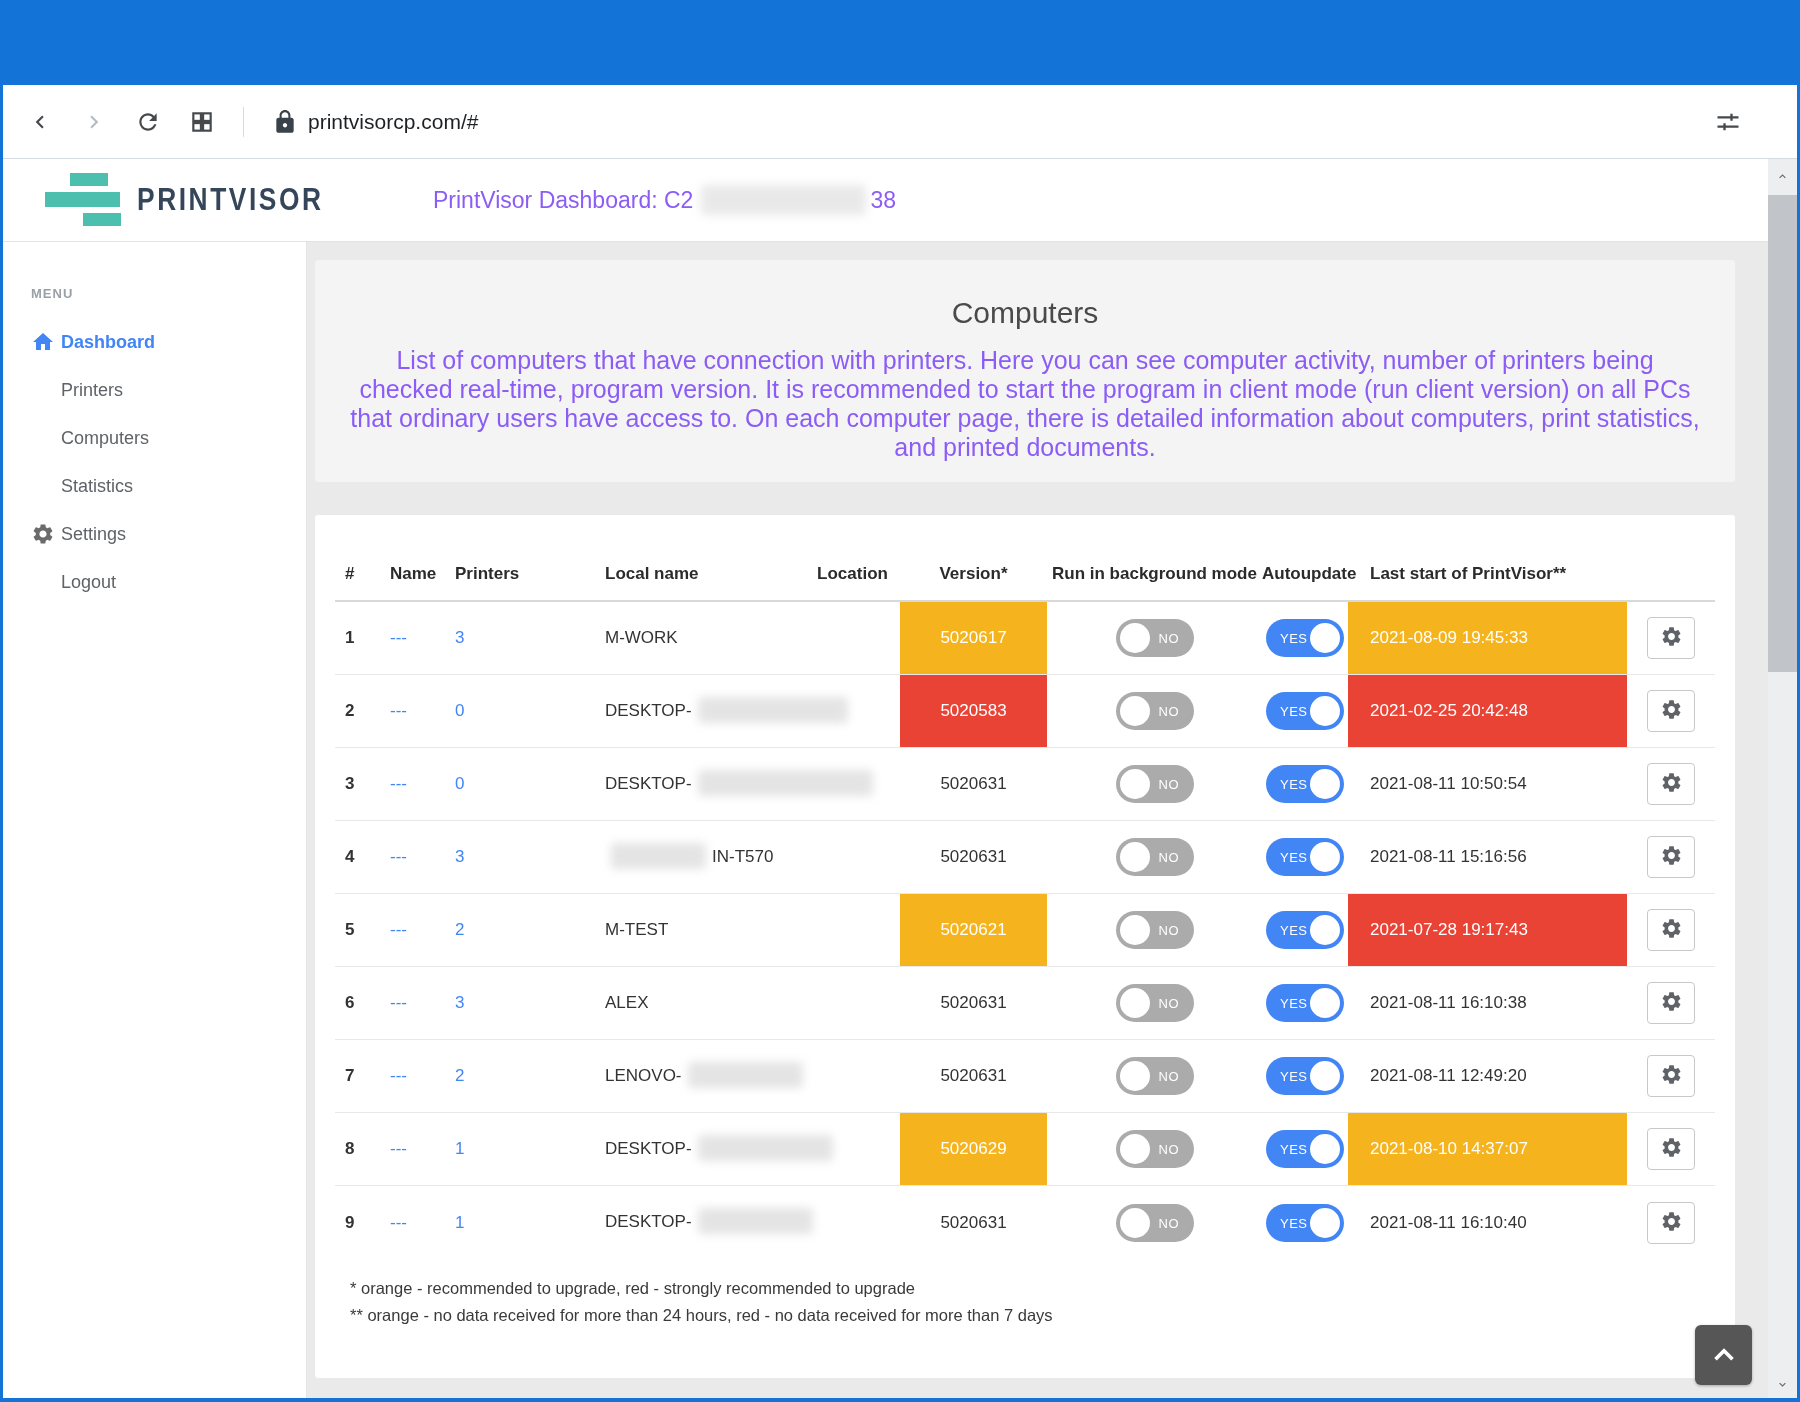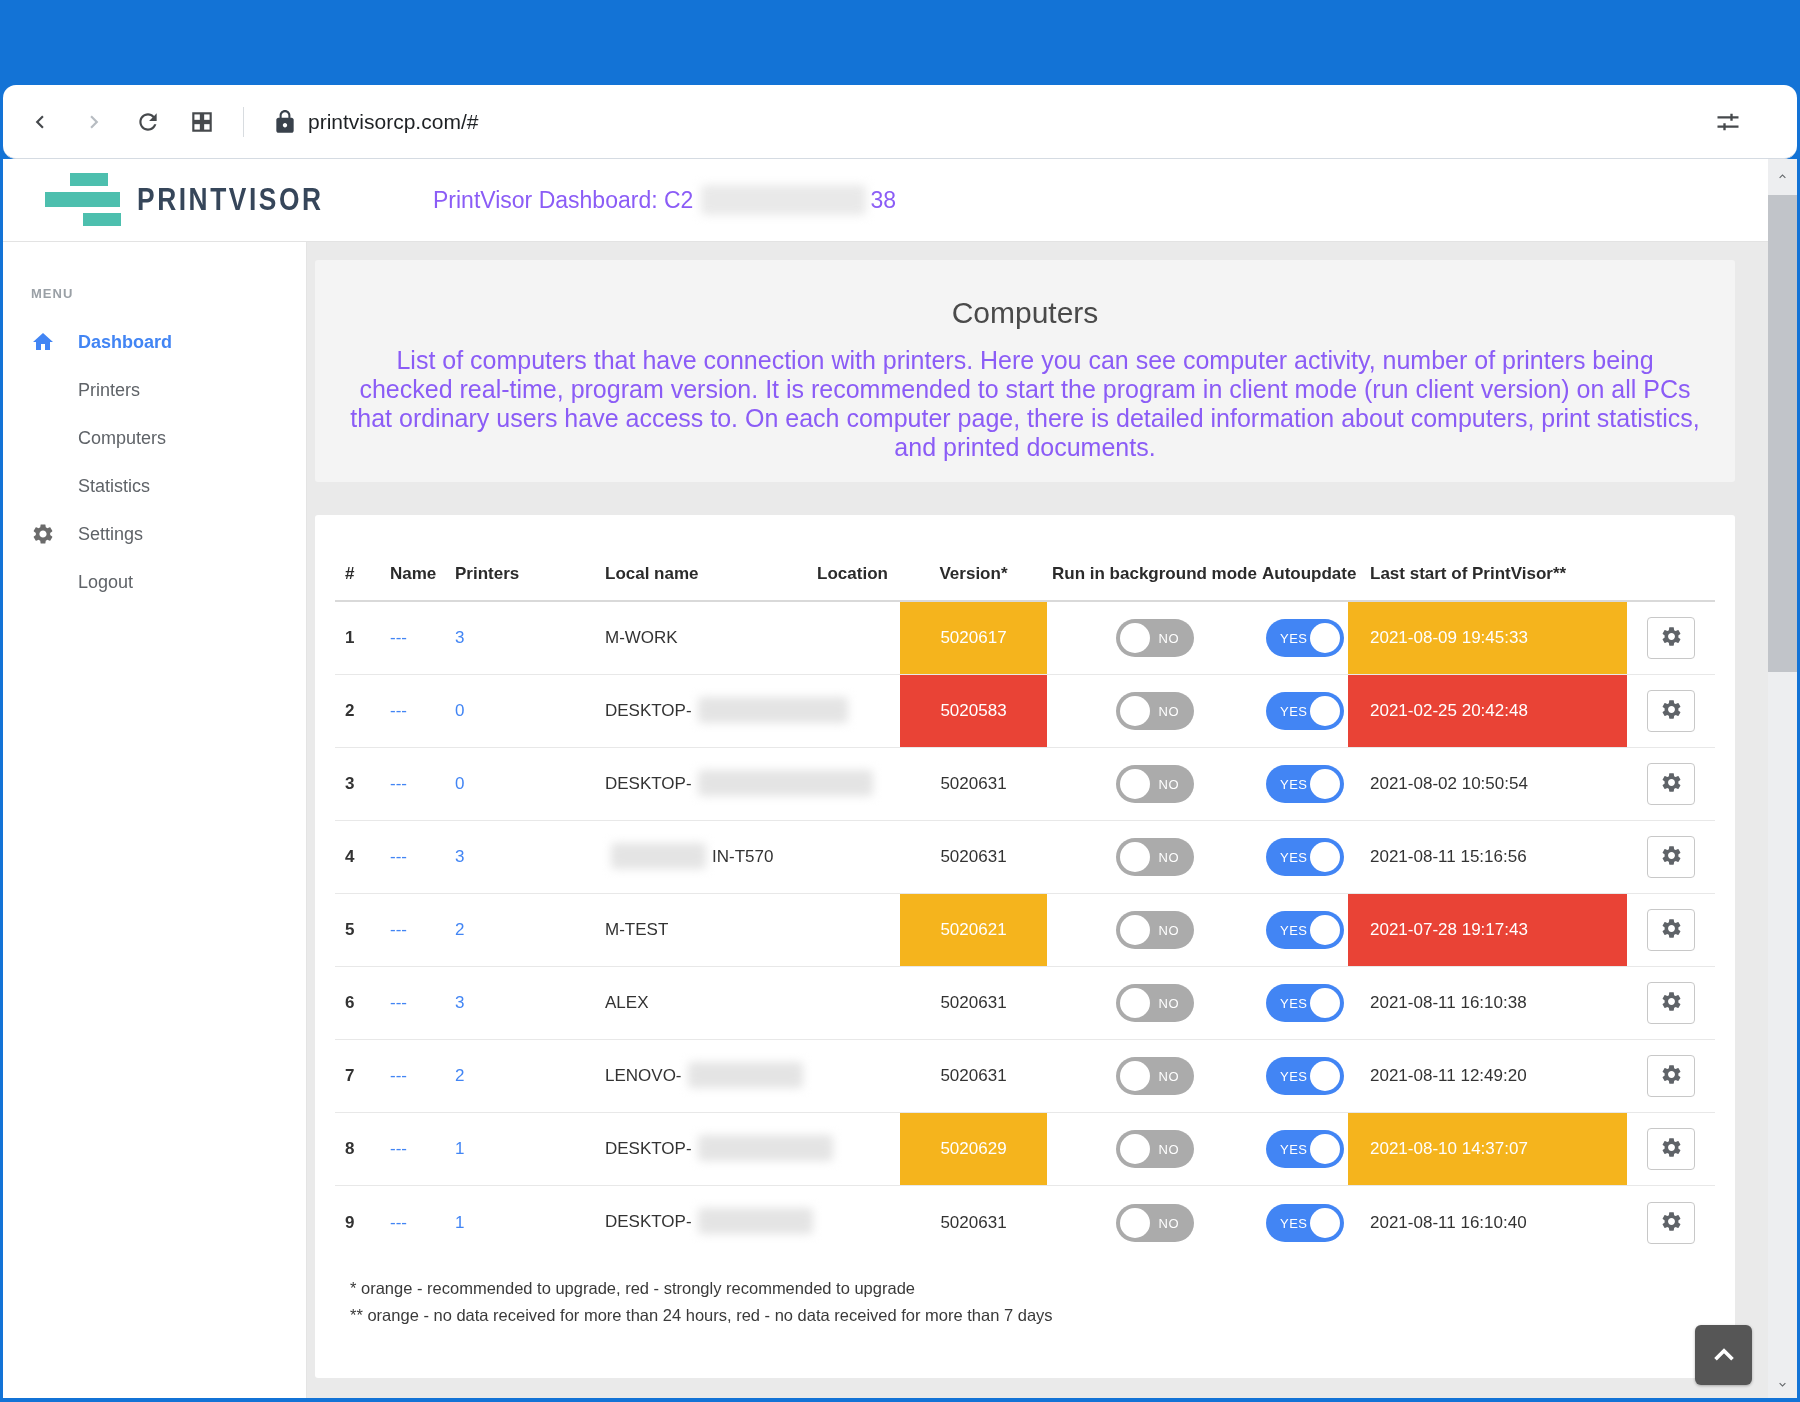--- a/index.html
+++ b/index.html
@@ -23,21 +23,21 @@
   #tab-title { font-size:20px; color:#25282B; white-space:nowrap; }
   .tb-icon { position:absolute; color:#3A3D40; }
   #search-top { left:1487px; top:25px; width:30px; height:30px; }
   #btn-min { left:1574px; top:46px; width:26px; height:10px; }
   #btn-min i { display:block; width:24px; height:3px; background:#3A3D40; }
   #btn-max { left:1648px; top:33px; width:20px; height:20px; border:2px solid #3A3D40; }
   #btn-close { left:1720px; top:31px; width:26px; height:26px; }
 
   
   #urlbar { position:absolute; left:3px; top:85px; right:3px; height:74px; background:#fff;
-            border-bottom:1px solid #D5DBE2; display:flex; align-items:center; padding-left:24px;border-radius:13px; }
+            border-bottom:1px solid #D5DBE2; display:flex; align-items:center; padding-left:24px; }
   .nav-ic { width:26px; height:26px; margin-right:28px; flex:0 0 auto; }
   .divider { width:1px; height:30px; background:#D8DCE0; margin-right:28px; }
   #url-text { font-size:21px; color:#1E2124; margin-left:10px; }
   #tune { position:absolute; right:55px; top:23px; width:28px; height:28px; }
 
   
   #appheader { position:absolute; left:3px; top:159px; right:3px; height:83px; background:#fff;
                border-bottom:1px solid #E3E3E3; }
   #logo { position:absolute; left:42px; top:14px; display:flex; align-items:center; }
   #logo-bars { position:relative; width:78px; height:54px; }
@@ -50,21 +50,21 @@
   #dash-title { position:absolute; left:430px; top:26px; font-size:23px; color:#8b5cf6; white-space:nowrap; }
   .redaction { display:inline-block; vertical-align:middle; height:30px; background:#E9E9E9;
                border-radius:4px; filter:blur(5px); margin:0 4px 4px 8px; }
 
   
   #sidebar { position:absolute; left:3px; top:242px; width:304px; bottom:4px; background:#fff;
              border-right:1px solid #E4E4E4; padding-top:44px; }
   #menu-label { margin:0 0 17px 28px; font-size:13px; font-weight:bold; color:#9AA0A6; letter-spacing:1px; }
   .side-item { height:48px; display:flex; align-items:center; cursor:pointer; }
   .side-icon { width:24px; height:24px; margin-left:28px; flex:0 0 24px; }
-  .side-label { margin-left:23px; font-size:18px; color:#5F6368; }
+  .side-label { margin-left:6px; font-size:18px; color:#5F6368; }
   .side-item.active .side-label { color:var(--c-blue); font-weight:bold; }
 
   
   #main { position:absolute; left:307px; top:242px; width:1461px; bottom:4px; background:#EAEAEA; }
   #desc-card { position:absolute; left:8px; top:18px; width:1420px; height:222px; background:#F4F4F4;
                border-radius:3px; padding:36px 32px 0; text-align:center; }
   #page-title { font-size:30px; font-weight:400; color:#4A4A4A; }
   #page-desc { margin-top:16px; font-size:25px; line-height:29px; color:#8b5cf6; }
 
   #table-card { position:absolute; left:8px; top:273px; width:1420px; height:863px; background:#fff;
@@ -308,21 +308,21 @@
               </div>
             </div>
             <div class="cell">
               <div class="tg-wrap">
                 <div class="toggle on">
                   <span class="knob"></span>
                   <span class="t-label">YES</span>
                 </div>
               </div>
             </div>
-            <div class="cell fill c-date">2021-08-02 10:50:54</div>
+            <div class="cell fill c-date">2021-08-11 10:50:54</div>
             <div class="cell fill c-gear">
               <button class="gear-btn">
                 <span><svg viewBox="0 0 24 24" width="23" height="23">
                     <path fill="#5F6368" d="M19.14 12.94c.04-.3.06-.61.06-.94 0-.32-.02-.64-.07-.94l2.03-1.58c.18-.14.23-.41.12-.61l-1.92-3.32c-.12-.22-.37-.29-.59-.22l-2.39.96c-.5-.38-1.03-.7-1.62-.94l-.36-2.54c-.04-.24-.24-.41-.48-.41h-3.84c-.24 0-.43.17-.47.41l-.36 2.54c-.59.24-1.13.57-1.62.94l-2.39-.96c-.22-.08-.47 0-.59.22L2.74 8.87c-.12.21-.08.47.12.61l2.03 1.58c-.05.3-.09.63-.09.94s.02.64.07.94l-2.03 1.58c-.18.14-.23.41-.12.61l1.92 3.32c.12.22.37.29.59.22l2.39-.96c.5.38 1.03.7 1.62.94l.36 2.54c.05.24.24.41.48.41h3.84c.24 0 .44-.17.47-.41l.36-2.54c.59-.24 1.13-.56 1.62-.94l2.39.96c.22.08.47 0 .59-.22l1.92-3.32c.12-.22.07-.47-.12-.61l-2.01-1.58zM12 15.6c-1.98 0-3.6-1.62-3.6-3.6s1.62-3.6 3.6-3.6 3.6 1.62 3.6 3.6-1.62 3.6-3.6 3.6z"></path>
                   </svg></span>
               </button>
             </div>
           </div>
           <div class="trow">
             <div class="cell c-num">4</div>

